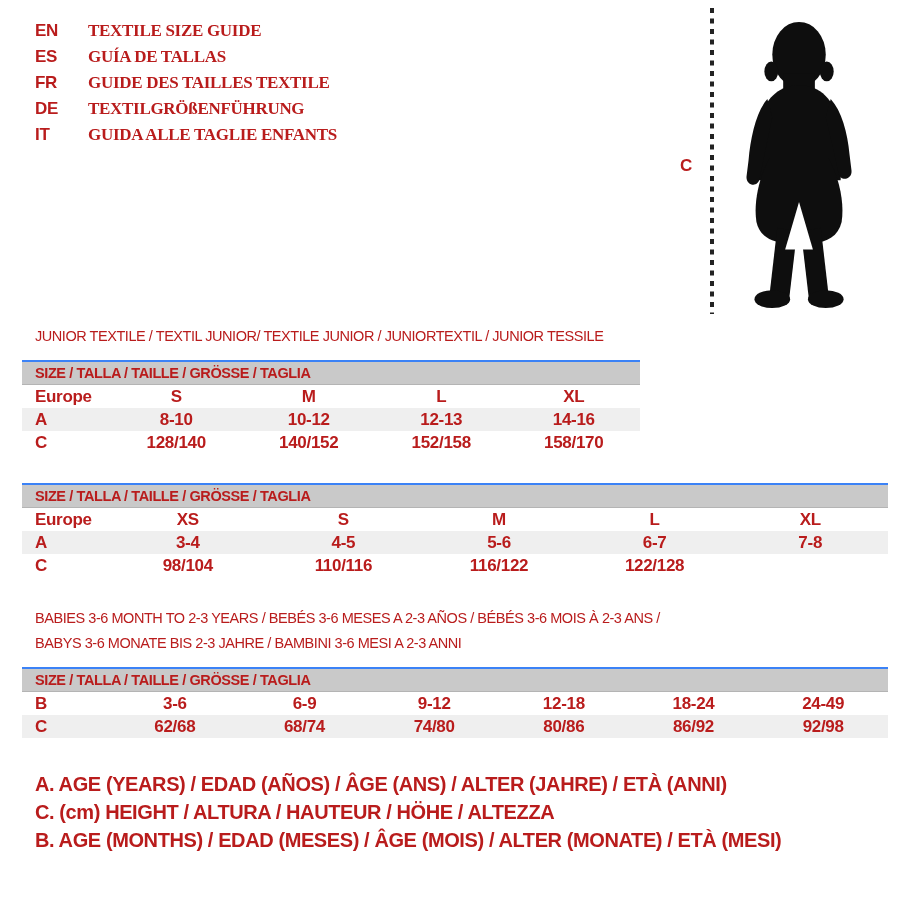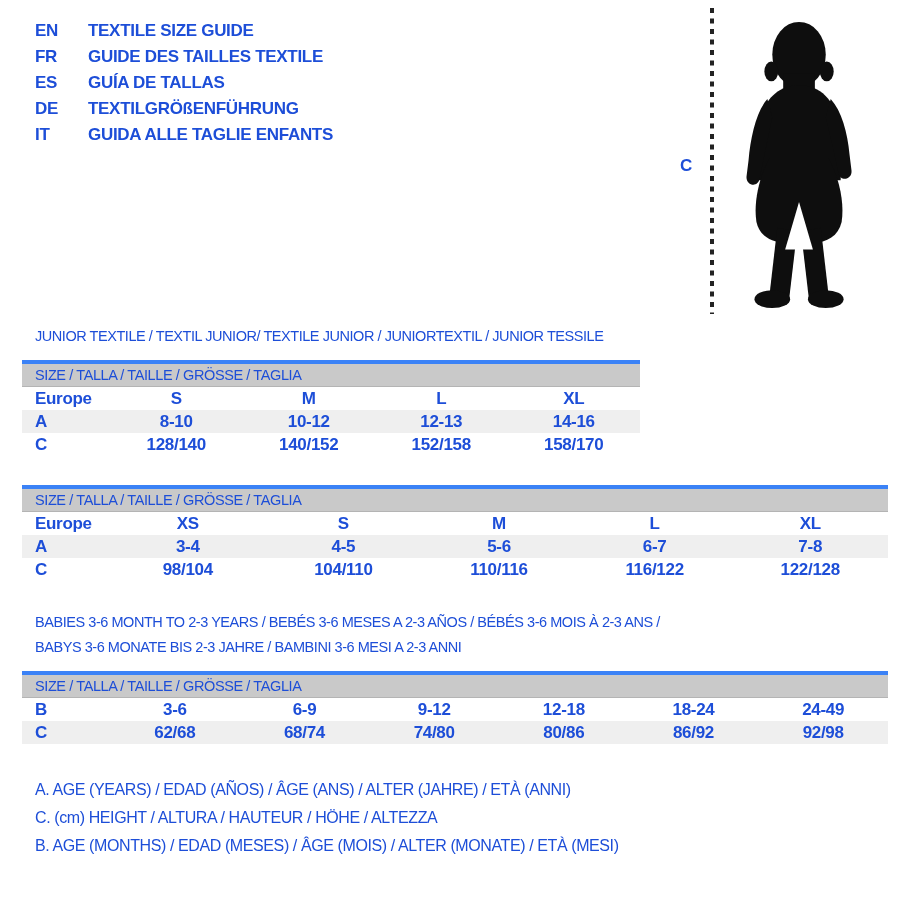--- a/index.html
+++ b/index.html
@@ -1,86 +1,86 @@
 <!DOCTYPE html>
 <html><head>
 <meta charset="utf-8">
 <style>
   html,body{margin:0;padding:0;background:#fff;}
   .page{
     position:relative;
     width:900px;height:900px;
     background:#fff;
-    color:#1d4ed8;
+    color:#b91c1c;
     font-family:"Liberation Sans", sans-serif;
     overflow:hidden;
   }
 
   
   .header-area{position:relative;height:324px;}
   .lang-block{position:absolute;top:18px;left:35px;}
   .lang-row{display:flex;line-height:26px;font-size:17px;font-weight:bold;letter-spacing:-0.3px;}
   .lang-code{width:53px;}
-  .lang-label{white-space:nowrap;}
+  .lang-label{white-space:nowrap;font-family:Liberation Serif, serif;}
 
   .figure-block{position:absolute;top:8px;left:668px;width:220px;height:310px;}
   .measure-label{position:absolute;left:12px;top:148px;font-size:17px;font-weight:bold;}
   .measure-line{position:absolute;left:40px;top:0;width:8px;height:306px;}
   .baby-svg{position:absolute;left:58px;top:2px;width:152px;height:302px;}
 
   
   .sec-title{
     margin:0 0 11px 35px;
     font-size:14.5px;font-weight:normal;letter-spacing:-0.45px;
     line-height:25px;white-space:nowrap;
   }
   .sub{font-size:9.5px;vertical-align:sub;}
 
   .size-table{margin-left:22px;margin-bottom:29px;}
   .size-table.narrow{width:618px;}
   .size-table.wide{width:866px;}
   .thead{
     background:#c9c9c9;
-    border-top:4px solid #3b82f6;
+    border-top:2px solid #3b82f6;
     border-bottom:1px solid #b4b4b4;
     height:22px;line-height:22px;
     padding-left:13px;
-    font-size:14.5px;font-weight:normal;letter-spacing:-0.4px;
+    font-size:14.5px;font-weight:bold;letter-spacing:-0.4px;
   }
   .trow{display:grid;height:23px;line-height:23px;font-size:17px;font-weight:bold;letter-spacing:-0.3px;}
   .tbody .trow:nth-child(2){background:#efefef;}
   .cols4{grid-template-columns:88px repeat(4,1fr);}
   .cols5{grid-template-columns:88px repeat(5,1fr);}
   .cols6{grid-template-columns:88px repeat(6,1fr);}
   .rlabel{padding-left:13px;text-align:left;}
   .cell{text-align:center;}
 
   
   .legend{margin:32px 0 0 35px;}
-  .legend-line{font-size:16px;font-weight:normal;letter-spacing:-0.4px;line-height:28px;white-space:nowrap;}
+  .legend-line{font-size:20px;font-weight:bold;letter-spacing:-0.4px;line-height:28px;white-space:nowrap;}
 </style>
 </head>
 <body>
 
 <div class="page">
 
   <div class="header-area">
 
     <div class="lang-block">
       <div class="lang-row">
         <span class="lang-code">EN</span>
         <span class="lang-label">TEXTILE SIZE GUIDE</span>
       </div>
       <div class="lang-row">
+        <span class="lang-code">ES</span>
+        <span class="lang-label">GUÍA DE TALLAS</span>
+      </div>
+      <div class="lang-row">
         <span class="lang-code">FR</span>
         <span class="lang-label">GUIDE DES TAILLES TEXTILE</span>
-      </div>
-      <div class="lang-row">
-        <span class="lang-code">ES</span>
-        <span class="lang-label">GUÍA DE TALLAS</span>
       </div>
       <div class="lang-row">
         <span class="lang-code">DE</span>
         <span class="lang-label">TEXTILGRÖßENFÜHRUNG</span>
       </div>
       <div class="lang-row">
         <span class="lang-code">IT</span>
         <span class="lang-label">GUIDA ALLE TAGLIE ENFANTS</span>
       </div>
     </div>
@@ -166,21 +166,20 @@
           <span class="rlabel">A</span>
           <span class="cell">3-4</span>
           <span class="cell">4-5</span>
           <span class="cell">5-6</span>
           <span class="cell">6-7</span>
           <span class="cell">7-8</span>
         </div>
         <div class="trow cols5">
           <span class="rlabel">C</span>
           <span class="cell">98/104</span>
-          <span class="cell">104/110</span>
           <span class="cell">110/116</span>
           <span class="cell">116/122</span>
           <span class="cell">122/128</span>
         </div>
       </div>
     </div>
   </section>
 
   <section>
     <h2 class="sec-title">

